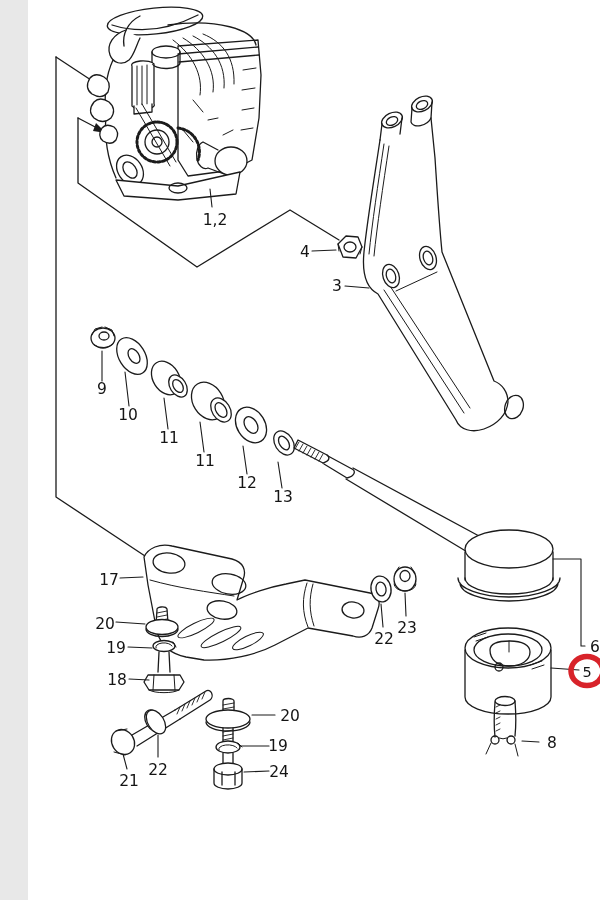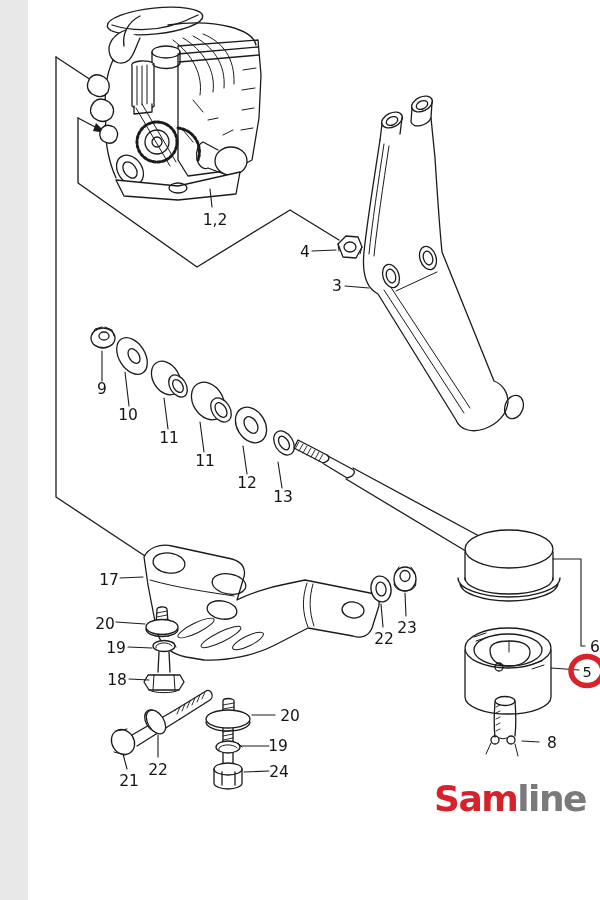--- a/index.html
+++ b/index.html
@@ -274,16 +274,13 @@
     <text x="250" y="751">19</text>
     <text x="251" y="777">24</text>
     <text x="356" y="644">22</text>
     <text x="379" y="633">23</text>
   </g>
 
   <ellipse cx="559" cy="671" rx="16" ry="14.5" stroke="#d8232a" stroke-width="5.5" fill="none"></ellipse>
 </svg>
 
 
-<div class="logo">
-  <span class="red">Sam</span><span class="gray">line</span>
 </div>
-</div>
 
 </body></html>

